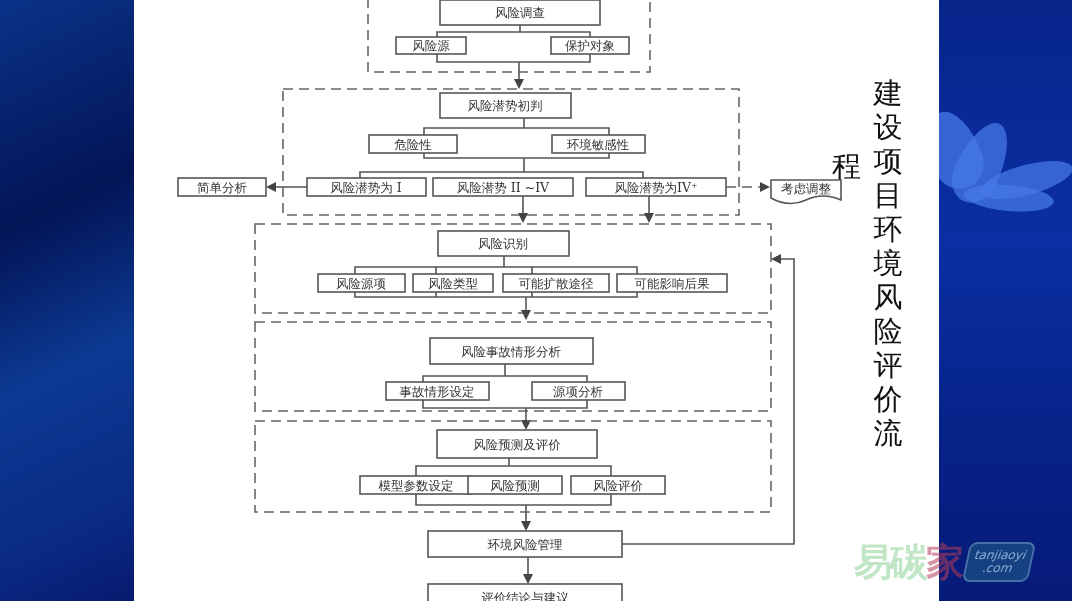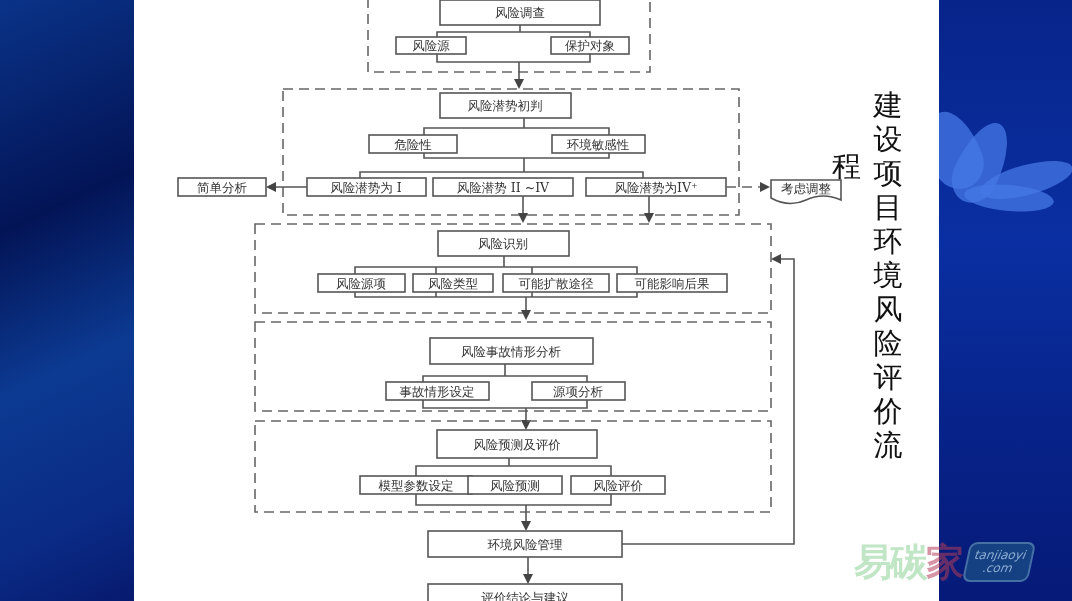--- a/index.html
+++ b/index.html
@@ -20,21 +20,21 @@
   .petal { position:absolute; background: rgba(70,120,230,0.75); border-radius: 60% 60% 60% 60% / 80% 80% 40% 40%; }
   .panel {
     position:absolute; left:134px; top:0; width:805px; height:601px; background:#ffffff;
   }
   svg#diagram { position:absolute; left:0; top:0; }
   .box { fill:#fff; stroke:#555; stroke-width:1.6; }
   .line { stroke:#555; stroke-width:1.6; fill:none; }
   .dash { stroke:#666; stroke-width:1.6; fill:none; stroke-dasharray:10 6; }
   .label { font-family: "DejaVu Serif", "Liberation Serif", serif; font-size:12.5px; fill:#333; text-anchor:middle; dominant-baseline:central; }
   .title-v {
-    position:absolute; left:870px; top:88px; width:36px;
+    position:absolute; left:870px; top:76px; width:36px;
     font-family: "DejaVu Sans", "Liberation Sans", sans-serif;
     font-size:29px; line-height:34px; color:#111; text-align:center;
     word-break:break-all;
   }
   .title-tail {
     position:absolute; left:832px; top:147px;
     font-family: "DejaVu Sans", "Liberation Sans", sans-serif;
     font-size:29px; color:#111;
   }
   .watermark {

